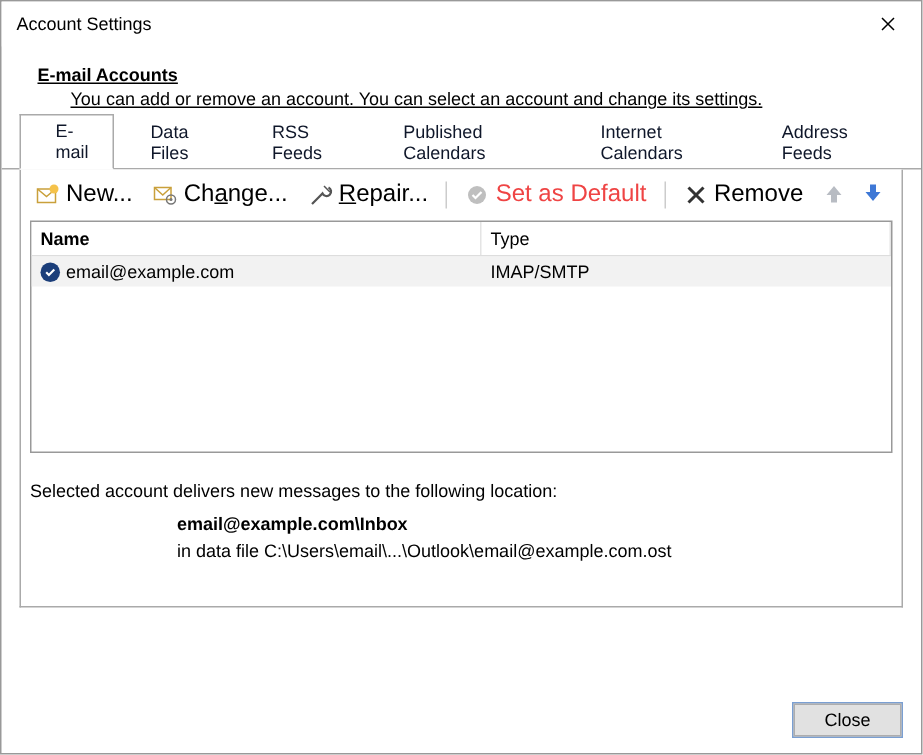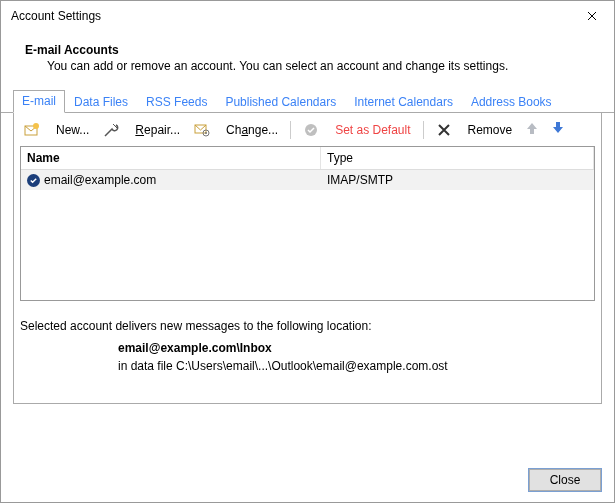--- a/index.html
+++ b/index.html
@@ -25,38 +25,39 @@
   .titlebar .close {
     width: 45px;
     height: 30px;
     display: flex;
     align-items: center;
     justify-content: center;
     cursor: pointer;
   }
   .header {
     padding: 12px 24px 18px 24px;
+    text-decoration: underline;
   }
   .header .h1 { font-weight: bold; font-size: 12px; margin-bottom: 2px; }
   .header .sub { padding-left: 22px; font-size: 12px; }
   .tabs {
     display: flex;
     align-items: flex-end;
     padding: 0 12px;
     height: 22px;
     border-bottom: 1px solid #aaa;
   }
   .tab {
-    padding: 3px 8px 4px 8px;
+    padding: 3px 8px 4px 23px;
     font-size: 12px;
     border: 1px solid transparent;
     border-bottom: none;
     position: relative;
     cursor: pointer;
-    color: #3b82f6;
+    color: #0f172a;
     top: 1px;
     background: transparent;
   }
   .tab.active {
     border-color: #aaa;
     background: #fff;
     border-bottom: 1px solid #fff;
     top: 1px;
   }
   .tabpanel {
@@ -68,23 +69,23 @@
   }
   .toolbar {
     display: flex;
     align-items: center;
     gap: 6px;
     padding: 6px 6px;
   }
   .tbtn {
     display: inline-flex;
     align-items: center;
-    gap: 16px;
+    gap: 4px;
     padding: 2px 4px;
-    font-size: 12px;
+    font-size: 16px;
     cursor: pointer;
     color: #000;
   }
   .tbtn.disabled { color: #ef4444; cursor: default; }
   .tbtn .ic {
     width: 16px; height: 16px;
     display: inline-flex; align-items: center; justify-content: center;
   }
   .vsep { width: 1px; height: 18px; background: #ccc; margin: 0 2px; }
   .listbox {
@@ -161,54 +162,54 @@
   <div class="h1">E-mail Accounts</div>
   <div class="sub">You can add or remove an account. You can select an account and change its settings.</div>
 </div>
 
 <div class="tabs">
   <div class="tab active">E-mail</div>
   <div class="tab">Data Files</div>
   <div class="tab">RSS Feeds</div>
   <div class="tab">Published Calendars</div>
   <div class="tab">Internet Calendars</div>
-  <div class="tab">Address Books</div>
+  <div class="tab">Address Feeds</div>
 </div>
 
 <div class="tabpanel">
   <div class="toolbar">
     <span class="tbtn">
       <span class="ic">
         <svg width="16" height="16" viewBox="0 0 16 16">
             <rect x="1" y="4" width="12" height="9" fill="#fff" stroke="#c9a03b"></rect>
             <path d="M1 4 L7 9 L13 4" fill="none" stroke="#c9a03b"></path>
             <circle cx="12" cy="4" r="3" fill="#f5c24a"></circle>
           </svg>
       </span>
       <span>New...</span>
-    </span>
-    <span class="tbtn">
-      <span class="ic">
-        <svg width="16" height="16" viewBox="0 0 16 16">
-            <path d="M6 10 L2 14 M13 3 a3 3 0 1 1 -4 4 L6 10" fill="none" stroke="#555" stroke-width="1.5"></path>
-            <path d="M10 2 L14 6" stroke="#555"></path>
-          </svg>
-      </span>
-      <span><span style="text-decoration:underline">R</span>epair...</span>
     </span>
     <span class="tbtn">
       <span class="ic">
         <svg width="16" height="16" viewBox="0 0 16 16">
             <rect x="1" y="3" width="11" height="8" fill="#fff" stroke="#c9a03b"></rect>
             <path d="M1 3 L6.5 8 L12 3" fill="none" stroke="#c9a03b"></path>
             <circle cx="12" cy="11" r="3" fill="none" stroke="#777"></circle>
             <circle cx="12" cy="11" r="1" fill="#777"></circle>
           </svg>
       </span>
       <span>Ch<span style="text-decoration:underline">a</span>nge...</span>
+    </span>
+    <span class="tbtn">
+      <span class="ic">
+        <svg width="16" height="16" viewBox="0 0 16 16">
+            <path d="M6 10 L2 14 M13 3 a3 3 0 1 1 -4 4 L6 10" fill="none" stroke="#555" stroke-width="1.5"></path>
+            <path d="M10 2 L14 6" stroke="#555"></path>
+          </svg>
+      </span>
+      <span><span style="text-decoration:underline">R</span>epair...</span>
     </span>
     <span class="vsep"></span>
     <span class="tbtn disabled">
       <span class="ic">
         <svg width="16" height="16" viewBox="0 0 16 16">
             <circle cx="8" cy="8" r="6" fill="#bfbfbf"></circle>
             <path d="M5 8 L7 10 L11 6" fill="none" stroke="#fff" stroke-width="1.5"></path>
           </svg>
       </span>
       <span>Set as Default</span>

